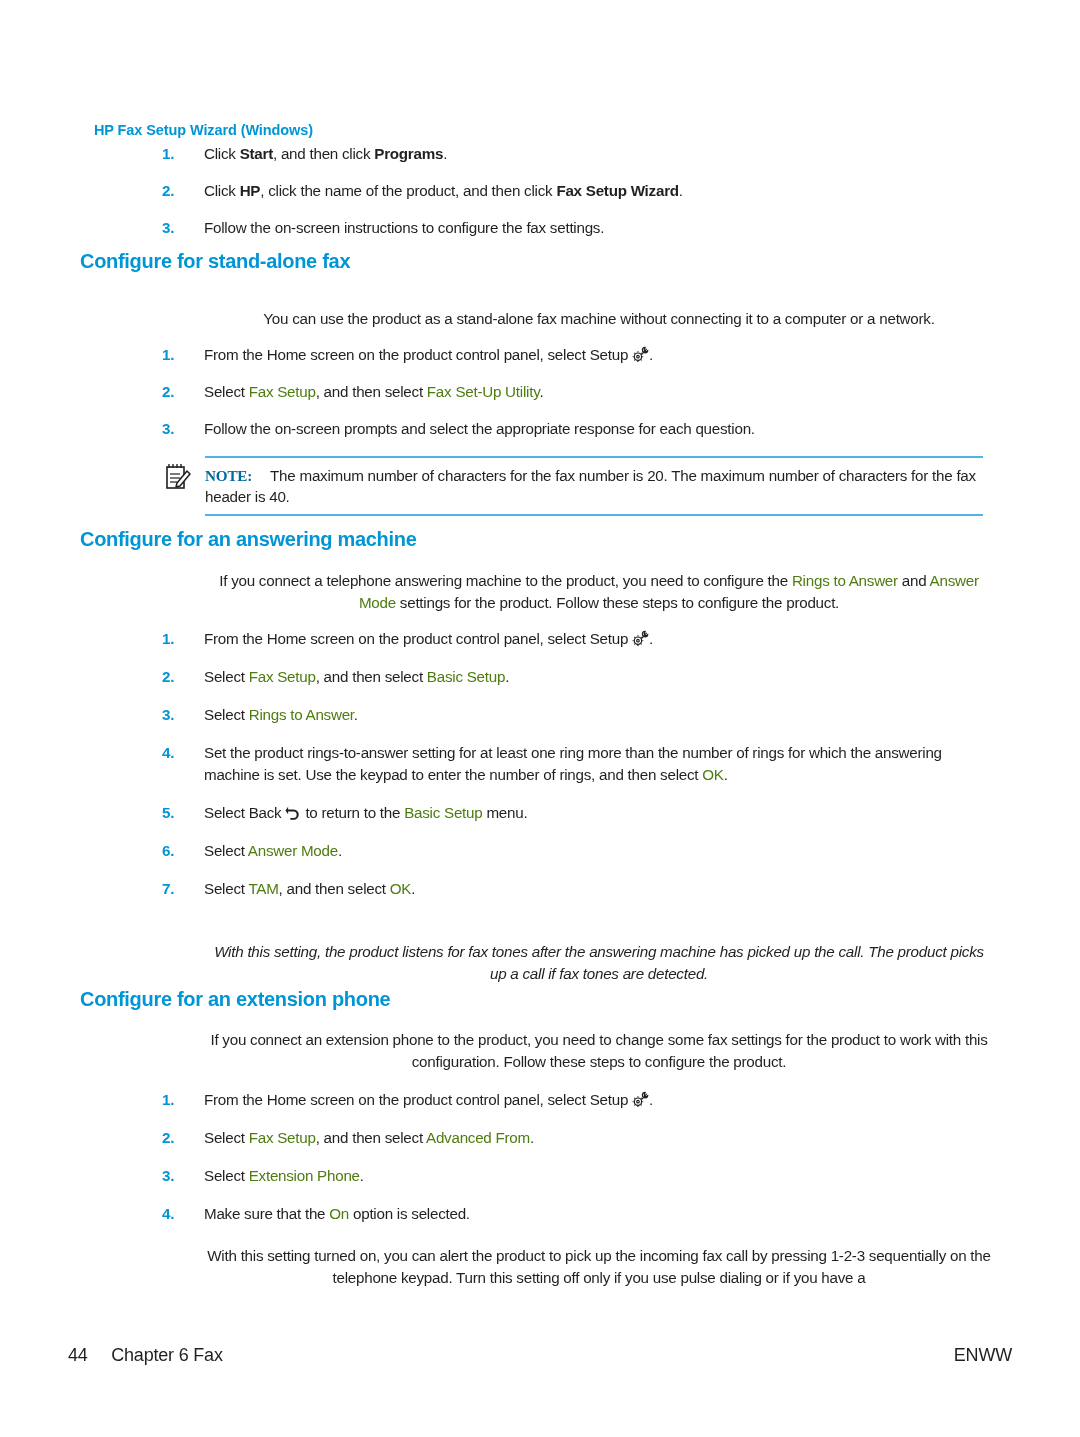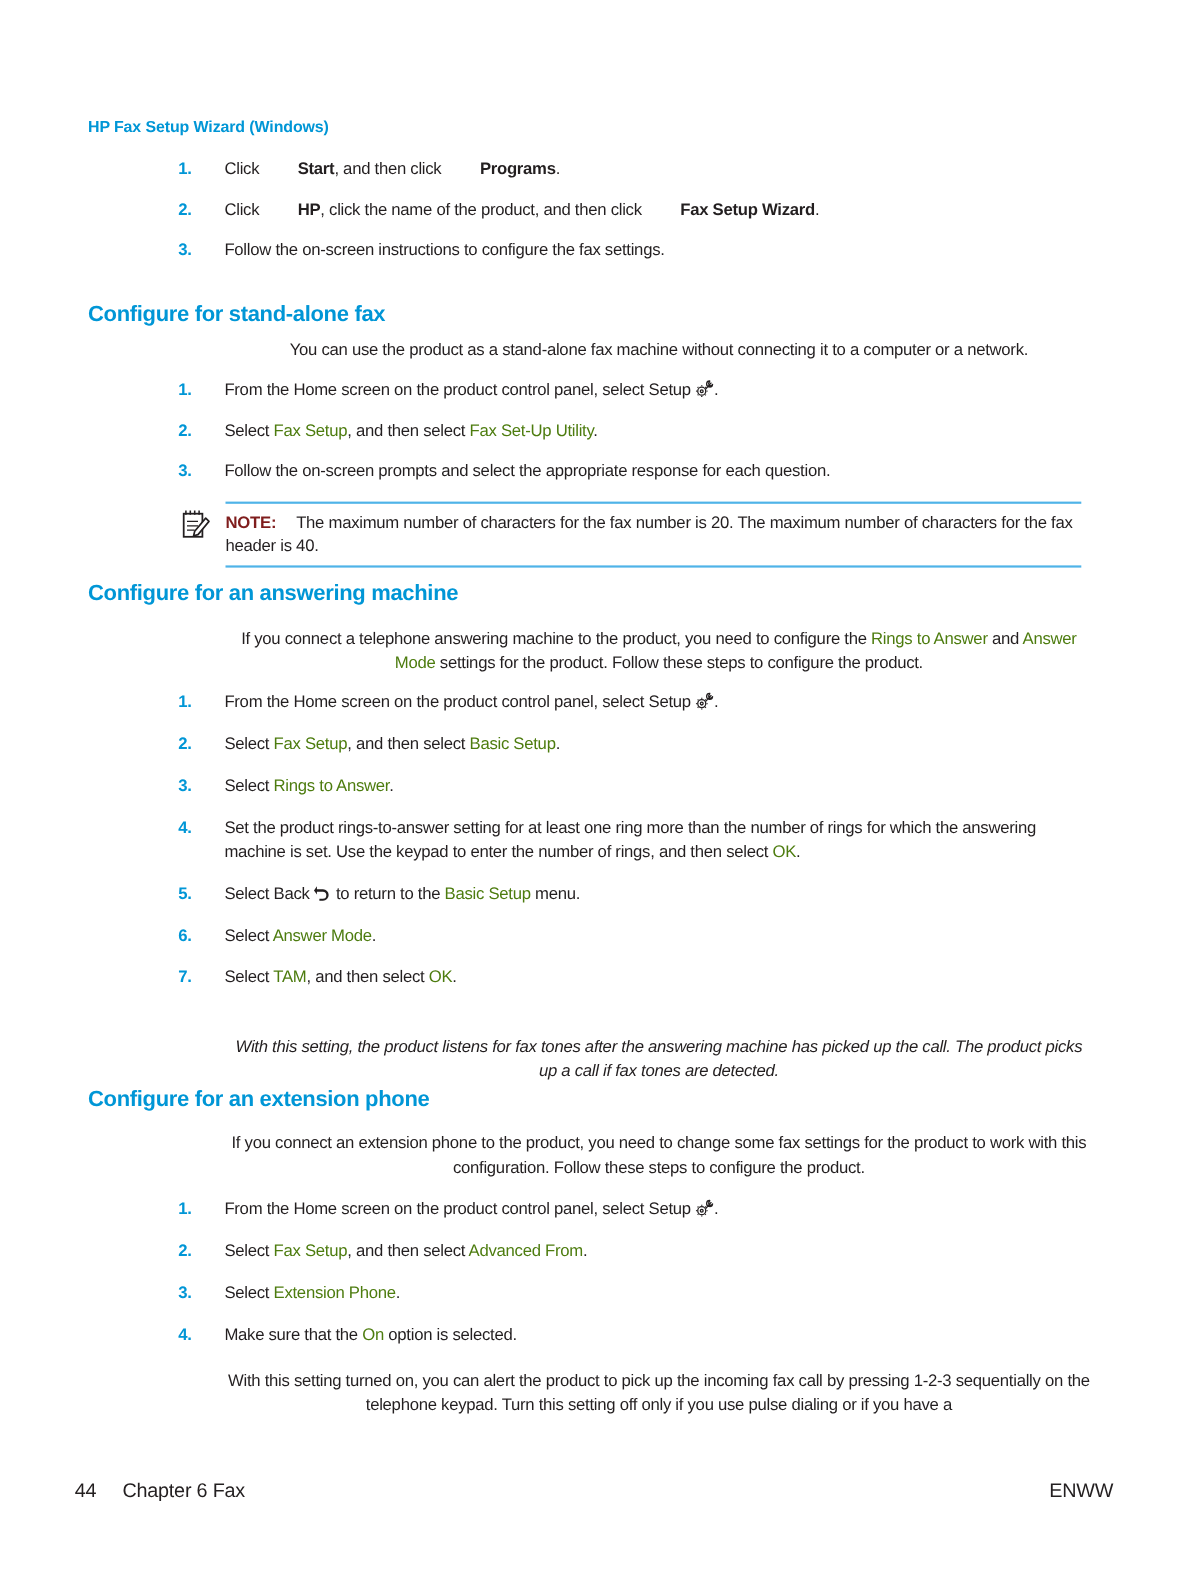--- a/index.html
+++ b/index.html
@@ -21,38 +21,38 @@
     inset: 0;
     padding: 0;
   }
 
   
   .h3 {
     color: #0096d6;
     font-weight: bold;
     font-size: 14.5px;
     letter-spacing: -0.1px;
-    margin: 0;
+    margin: 14px;
   }
   .h2 {
     color: #0096d6;
     font-weight: bold;
     font-size: 20px;
     letter-spacing: -0.3px;
     margin: 0;
   }
   .para {
     font-size: 15.2px;
     line-height: 22px;
     letter-spacing: -0.25px;
     color: #231f20;
     text-align: center;
   }
   .lnk { color: #4d7c0f; }
-  .bld { font-weight: bold; margin-left: 31px; }
+  .bld { font-weight: bold; }
 
   
   .olist { margin: 0; padding: 0; }
   .oli {
     display: flex;
     align-items: flex-start;
     font-size: 15.2px;
     line-height: 22px;
     letter-spacing: -0.25px;
   }
@@ -73,23 +73,24 @@
     padding: 7px 0 7px 0;
   }
   .notebox .note-icon {
     position: absolute;
     left: -42px;
     top: 4px;
     width: 30px;
     height: 30px;
   }
   .notebox .note-label {
-    color: #7f1d1d;
+    color: #0369a1;
     font-weight: bold;
     letter-spacing: -0.2px;
+    font-family: Liberation Serif, serif;
   }
   .notebox .note-text {
     font-size: 15.2px;
     line-height: 21px;
     letter-spacing: -0.25px;
   }
 
   
   .inline-icon {
     display: inline-block;
@@ -136,21 +137,21 @@
     <div class="oli" style="margin-bottom:15px;">
       <span class="num">2.</span>
       <span class="txt"><span>Click </span><span class="bld">HP</span><span>, click the name of the product, and then click </span><span class="bld">Fax Setup Wizard</span><span>.</span></span>
     </div>
     <div class="oli">
       <span class="num">3.</span>
       <span class="txt"><span>Follow the on-screen instructions to configure the fax settings.</span></span>
     </div>
   </div>
 
-  <div class="abs" style="left:80px; top:275px;">
+  <div class="abs" style="left:80px; top:250px;">
     <div class="h2">Configure for stand-alone fax</div>
   </div>
   <div class="abs para" style="left:204px; top:308px; width:790px;">You can use the product as a stand-alone fax machine without connecting it to a computer or a network.</div>
   <div class="abs olist" style="left:162px; top:344px; width:830px;">
     <div class="oli" style="margin-bottom:15px;">
       <span class="num">1.</span>
       <span class="txt"><span>From the Home screen on the product control panel, select Setup </span><span class="inline-icon"><svg viewBox="0 0 20 20" width="17" height="17">
               <g fill="none" stroke="#231f20" stroke-width="1.4">
                 <circle cx="7" cy="12.5" r="4.3"></circle>
                 <circle cx="7" cy="12.5" r="1.5"></circle>

